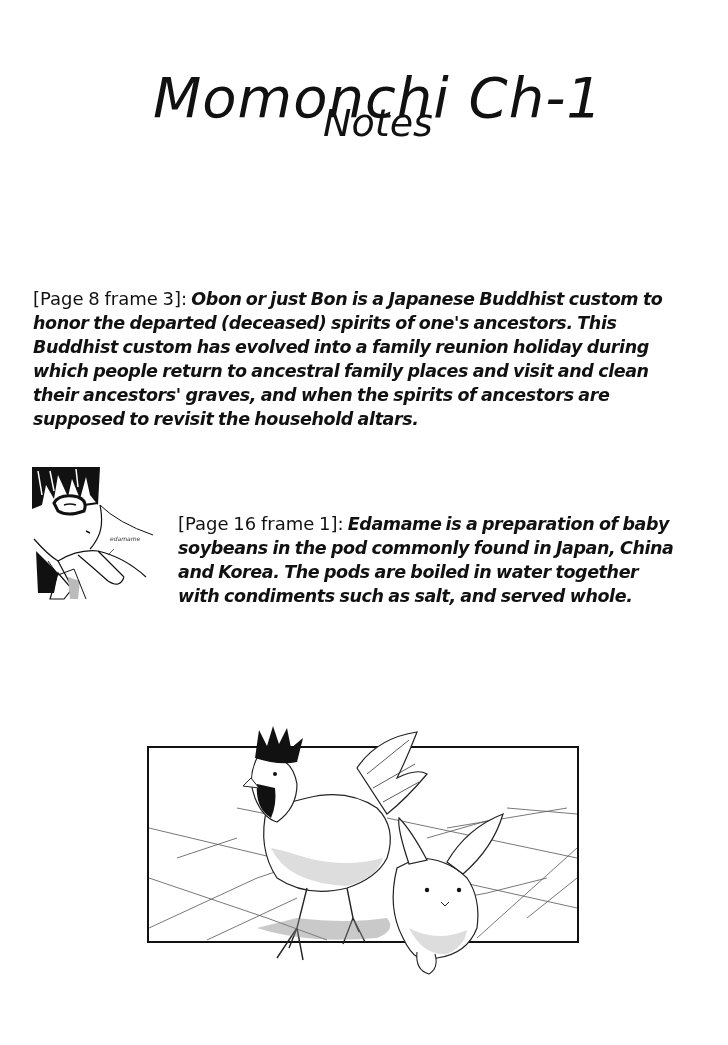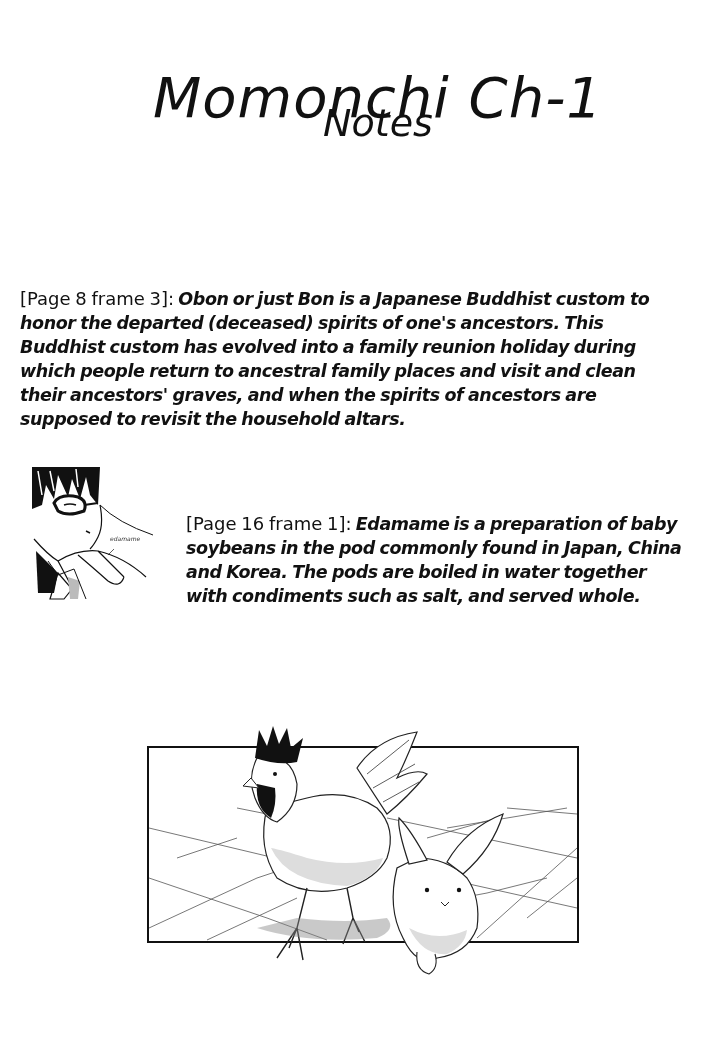--- a/index.html
+++ b/index.html
@@ -1,21 +1,21 @@
 <!DOCTYPE html>
 <html><head>
   <meta charset="utf-8">
   <style>
     html, body { margin: 0; padding: 0; background: #ffffff; }
     body { width: 728px; height: 1045px; position: relative; overflow: hidden; color: #111; font-family: "DejaVu Sans", sans-serif; }
     .title { position: absolute; left: 0; width: 728px; text-align: center; top: 28px; font-size: 56px; line-height: 64px; font-style: italic; font-family: "DejaVu Sans", sans-serif; font-weight: normal; letter-spacing: 1px; transform: translateX(14px); }
     .subtitle { position: absolute; left: 0; width: 728px; text-align: center; top: 100px; font-size: 38px; line-height: 46px; font-style: italic; font-family: "DejaVu Sans", sans-serif; transform: translateX(14px); }
     .note { position: absolute; font-family: "DejaVu Sans", sans-serif; font-size: 17.5px; line-height: 24px; font-style: italic; letter-spacing: -0.4px; word-spacing: -1px; }
-    .note1 { left: 20px; top: 287px; width: 630px; }
-    .note2 { left: 186px; top: 512px; width: 500px; }
+    .note1 { left: 33px; top: 287px; width: 630px; }
+    .note2 { left: 178px; top: 512px; width: 500px; }
     .ref { font-style: normal; font-weight: normal; font-size: 18px; letter-spacing: 0; }
     .term { font-weight: bold; }
     .body-text { font-weight: bold; }
     .thumb { position: absolute; left: 28px; top: 465px; width: 130px; height: 135px; }
     .panel { position: absolute; left: 147px; top: 746px; width: 428px; height: 193px; border: 2.5px solid #111; background: #fff; overflow: visible; }
     .panel svg { position: absolute; left: -2px; top: -30px; overflow: visible; }
     .caption-small { font-family: "DejaVu Sans", sans-serif; font-size: 6px; fill: #333; font-style: italic; }
   </style>
 </head>
 <body>

